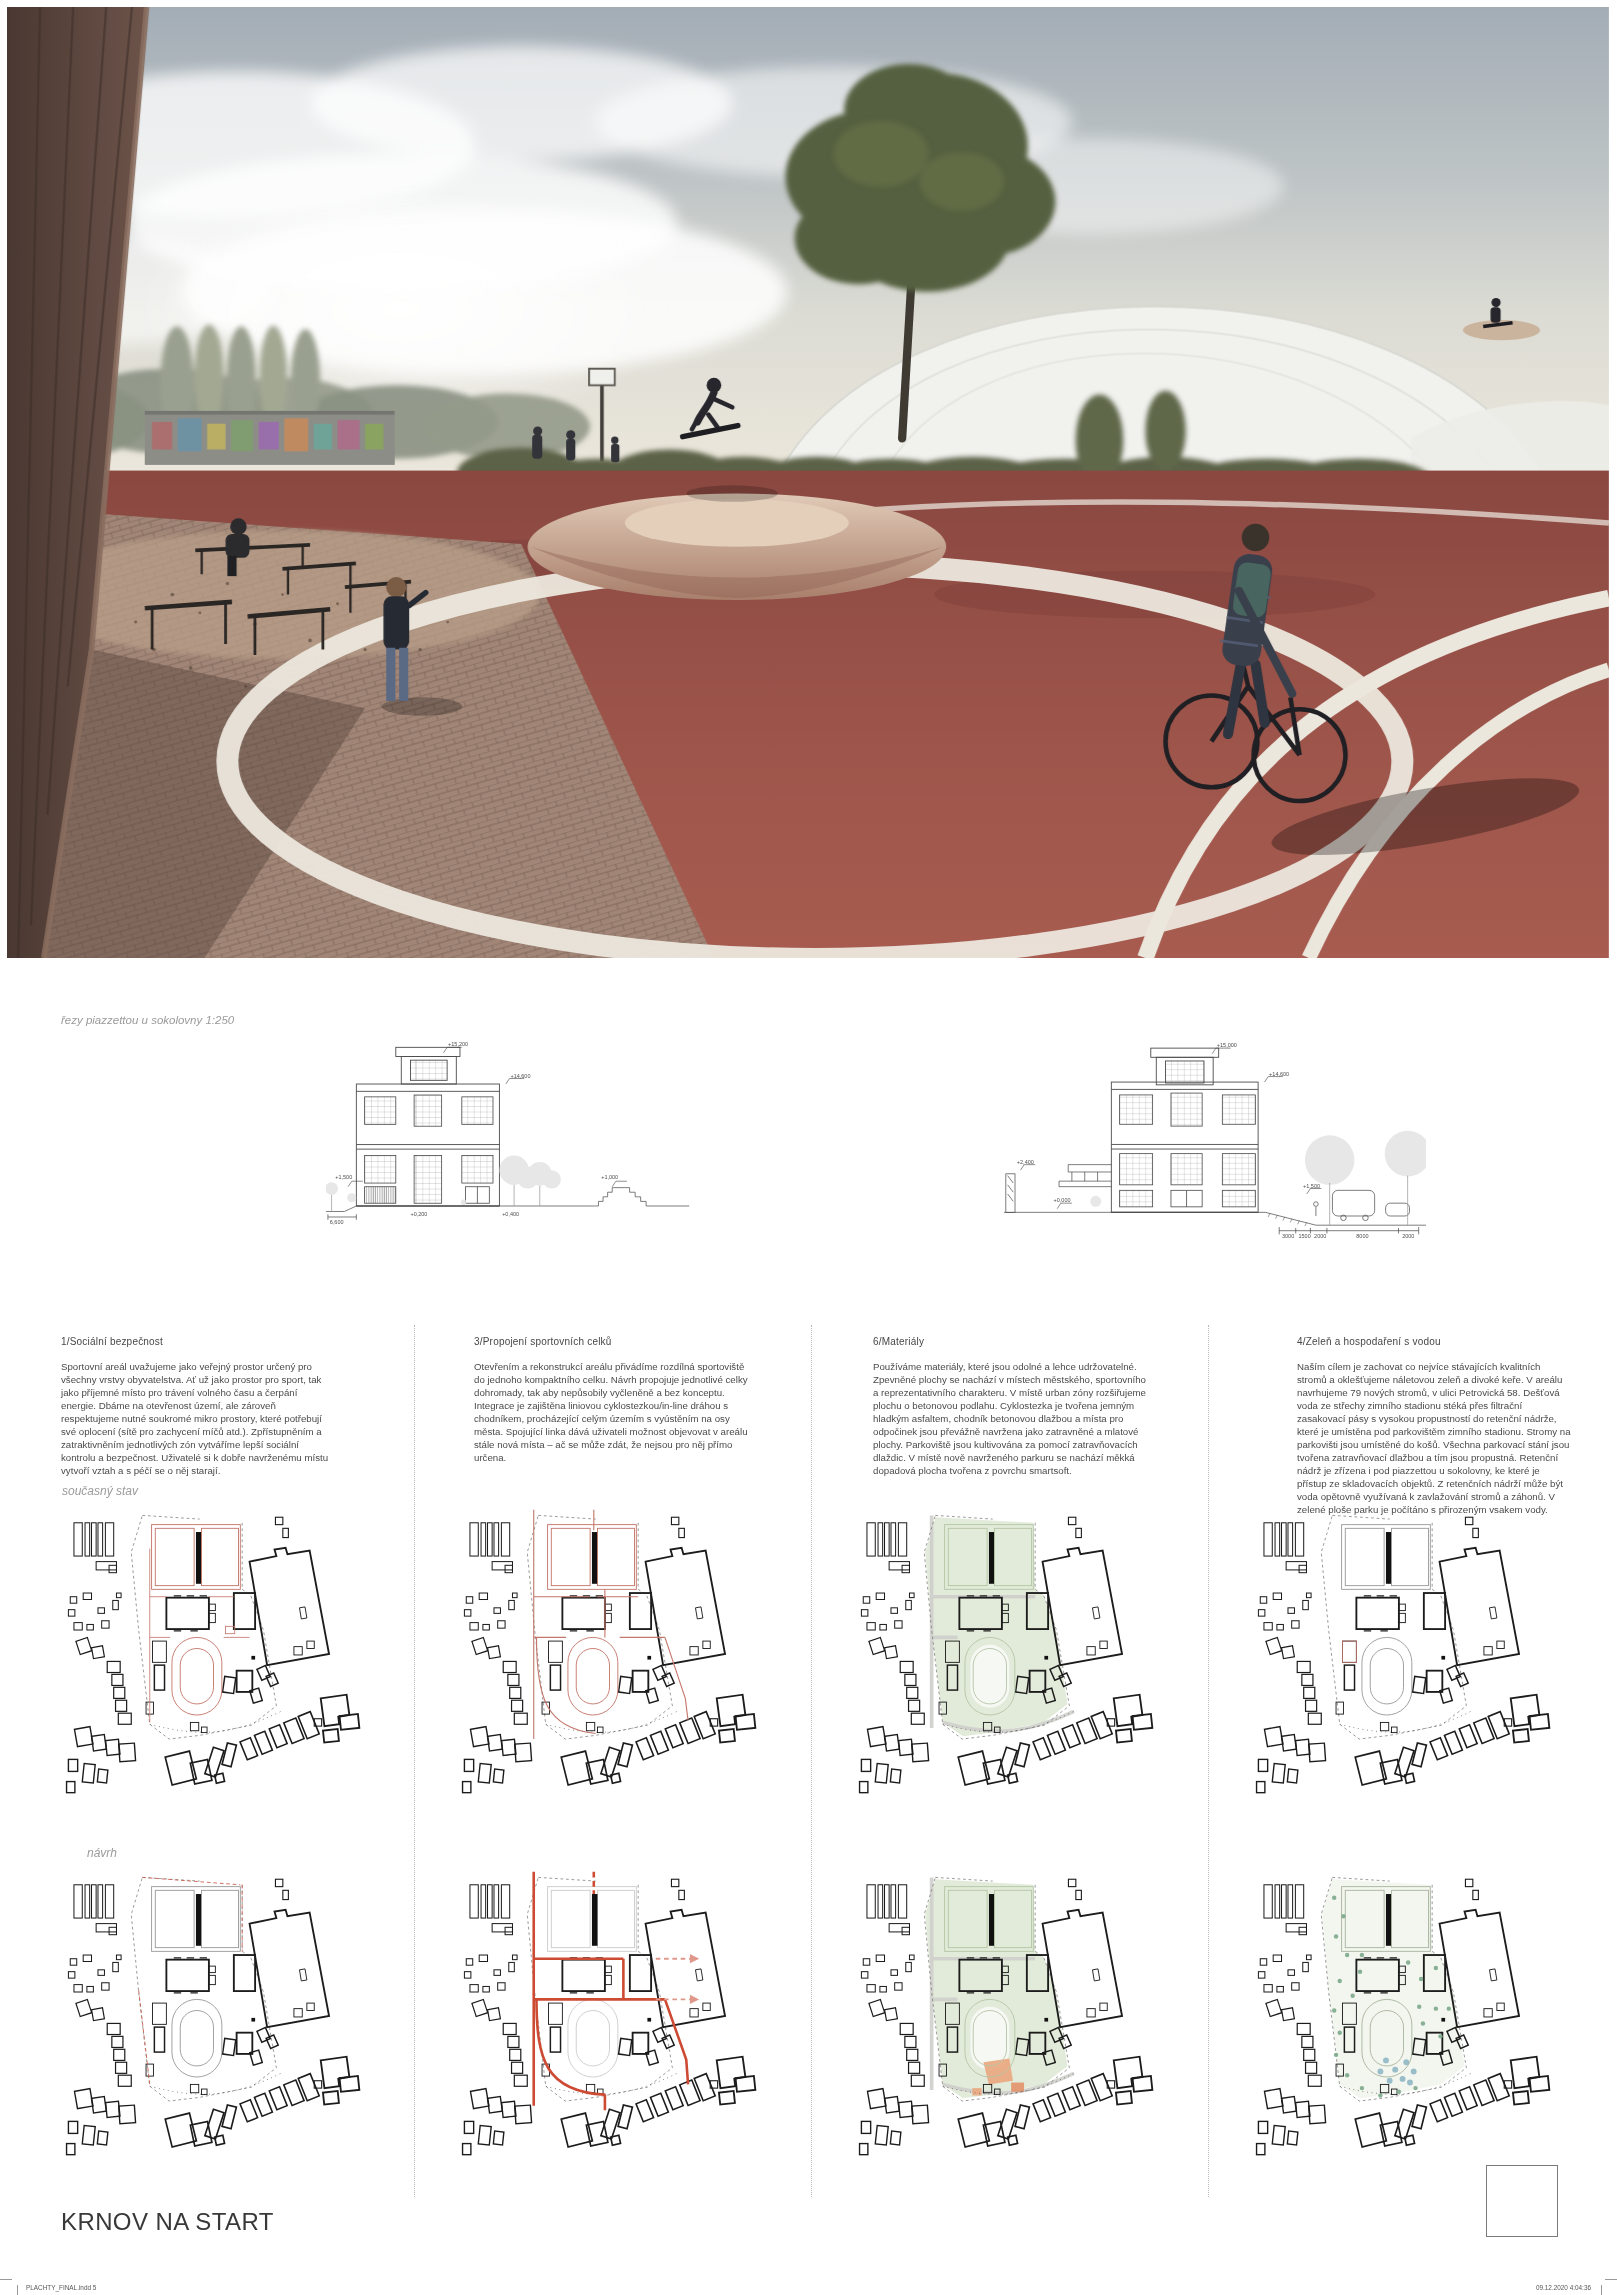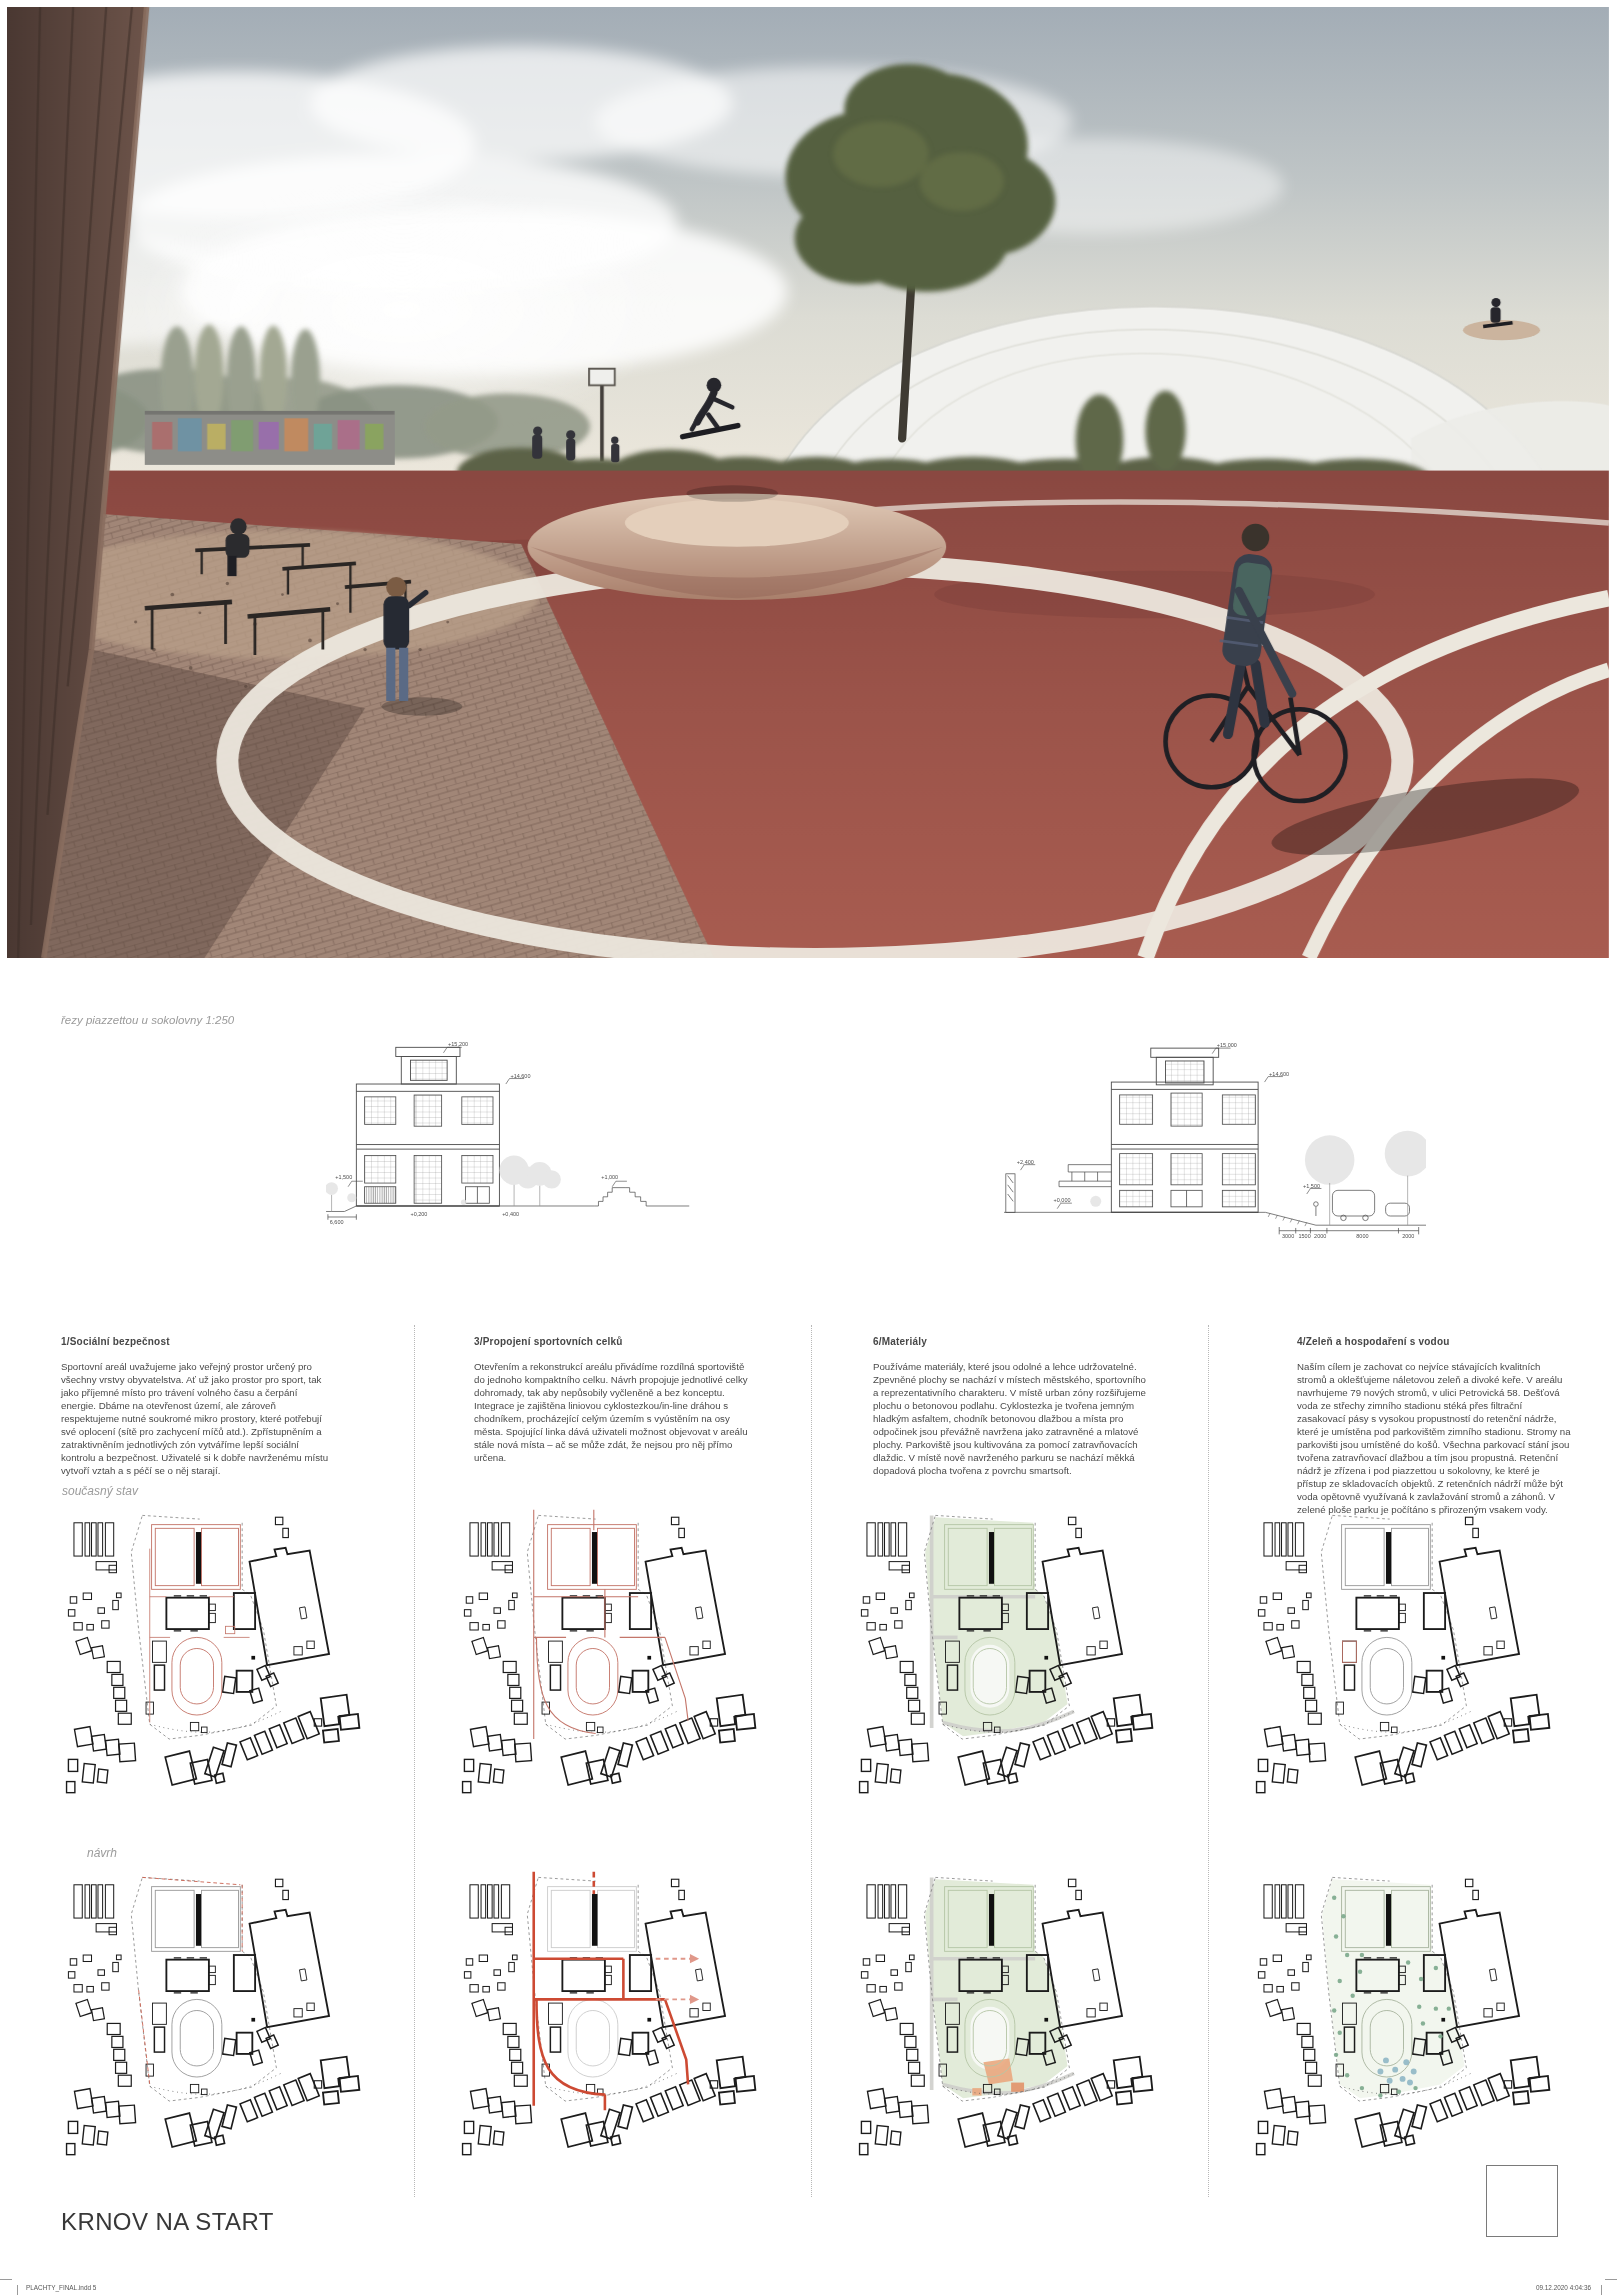--- a/index.html
+++ b/index.html
@@ -5,21 +5,21 @@
   html,body{margin:0;padding:0;background:#e9e9e9;}
   .page{position:relative;width:1617px;height:2296px;background:#ffffff;overflow:hidden;
         font-family:"Liberation Sans", sans-serif;color:#474747;}
   .abs{position:absolute;}
   .hero{left:7.3px;top:7.3px;width:1602px;height:951px;}
   .sec-label{left:61px;top:1014px;font-style:italic;font-size:11.5px;color:#9b9b9b;}
   .row-label{font-style:italic;font-size:12px;color:#9b9b9b;}
   .rl1{left:62px;top:1484px;}
   .rl2{left:62px;top:1846px;margin-left:25px;}
   .col{top:1336px;width:274px;}
-  .col h3{margin:0 0 13px 0;font-size:10px;font-weight:700;color:#474747;letter-spacing:0.2px;}
+  .col h3{margin:0 0 13px 0;font-size:10px;font-weight:400;color:#474747;letter-spacing:0.2px;}
   .col p{margin:0;font-size:9.7px;line-height:1.34;color:#4a4a4a;}
   .c1{left:61px;} .c2{left:474px;} .c3{left:873px;} .c4{left:1297px;}
   .sep{top:1325px;height:872px;width:0;border-left:0.9px dotted #b8b8b8;}
   .s1{left:414px;} .s2{left:811px;} .s3{left:1208px;}
   .plan{width:342px;height:305px;}
   .pr1{top:1508px;} .pr2{top:1870px;}
   .pc1{left:61px;} .pc2{left:457px;} .pc3{left:854px;} .pc4{left:1251px;}
   .title{left:61px;top:2208px;font-size:24px;font-weight:500;color:#383838;letter-spacing:0.4px;}
   .square{left:1486px;top:2165px;width:70px;height:70px;border:1.4px solid #7a7a7a;}
   .foot{font-size:6.4px;color:#555;}

